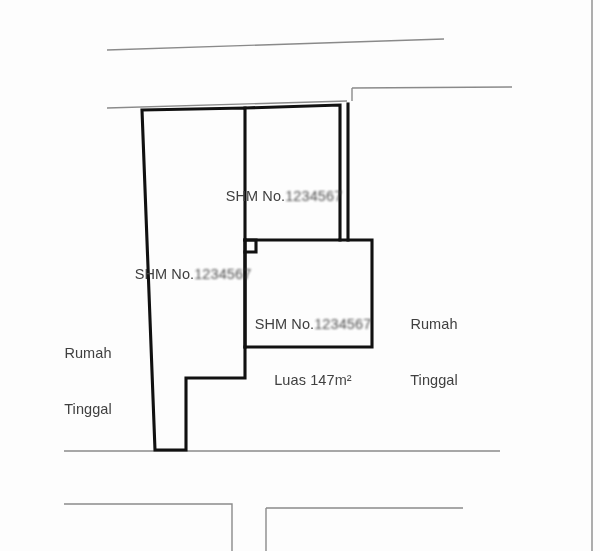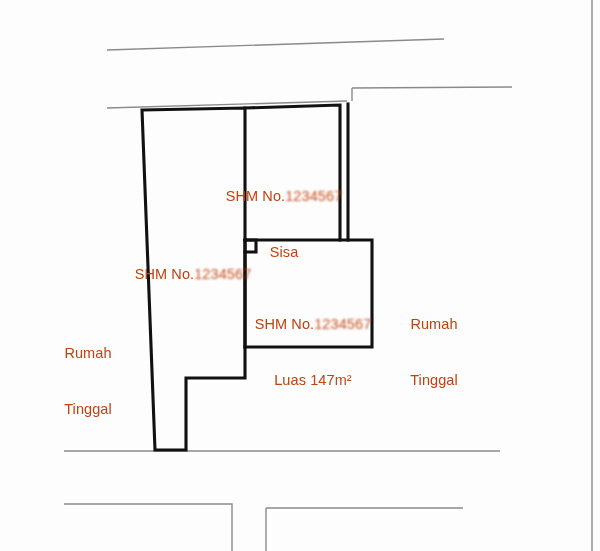--- a/index.html
+++ b/index.html
@@ -21,21 +21,21 @@
   #plan-svg {
     position: absolute;
     left: 0;
     top: 0;
     width: 600px;
     height: 551px;
   }
   .label {
     position: absolute;
     text-align: center;
-    color: #c2410c;
+    color: #404040;
     font-size: 14.5px;
     line-height: 1.28;
     white-space: pre;
     letter-spacing: 0.1px;
   }
   .label .line {
     display: block;
   }
   
   .redact {
@@ -99,21 +99,20 @@
                L 245 347"></path>
 
       <path d="M 245 240 L 245 347"></path>
 
       <path d="M 245 240 L 256 240 L 256 252 L 245 252"></path>
     </g>
   </svg>
 
   <div class="label" id="lbl-parcel-sisa">
     <span class="line"><span>SHM No.</span><span class="redact">1234567</span></span>
-    <span class="line">Sisa</span>
   </div>
 
   <div class="label" id="lbl-parcel-left">
     <span class="line"><span>SHM No.</span><span class="redact">1234567</span></span>
   </div>
 
   <div class="label" id="lbl-parcel-right">
     <span class="line"><span>SHM No.</span><span class="redact">1234567</span></span>
     <span class="line"><span>Luas</span> <span>147</span><span class="redact-soft">m²</span></span>
   </div>

